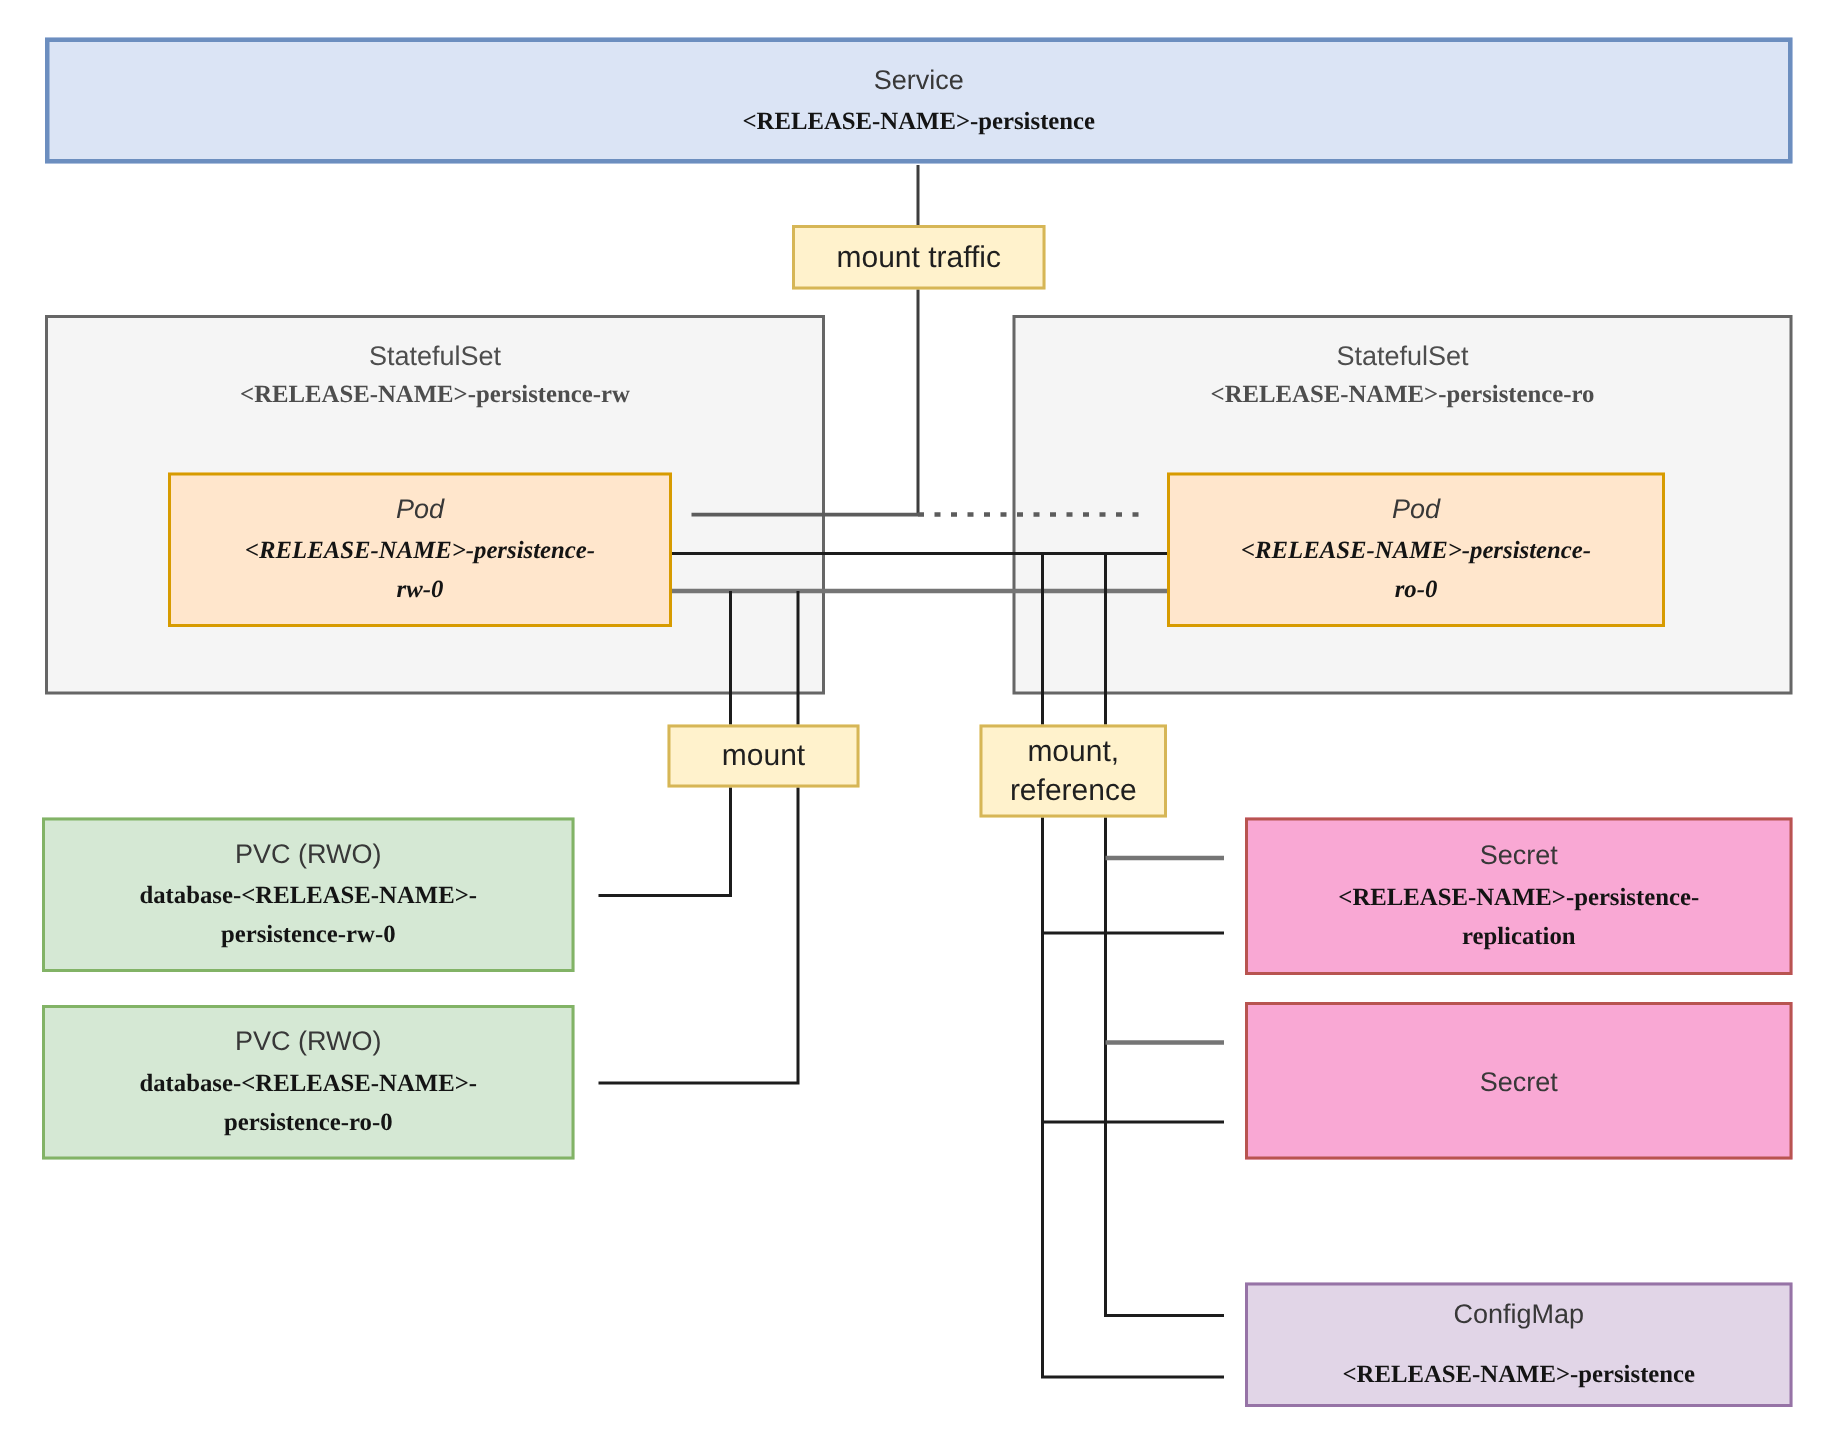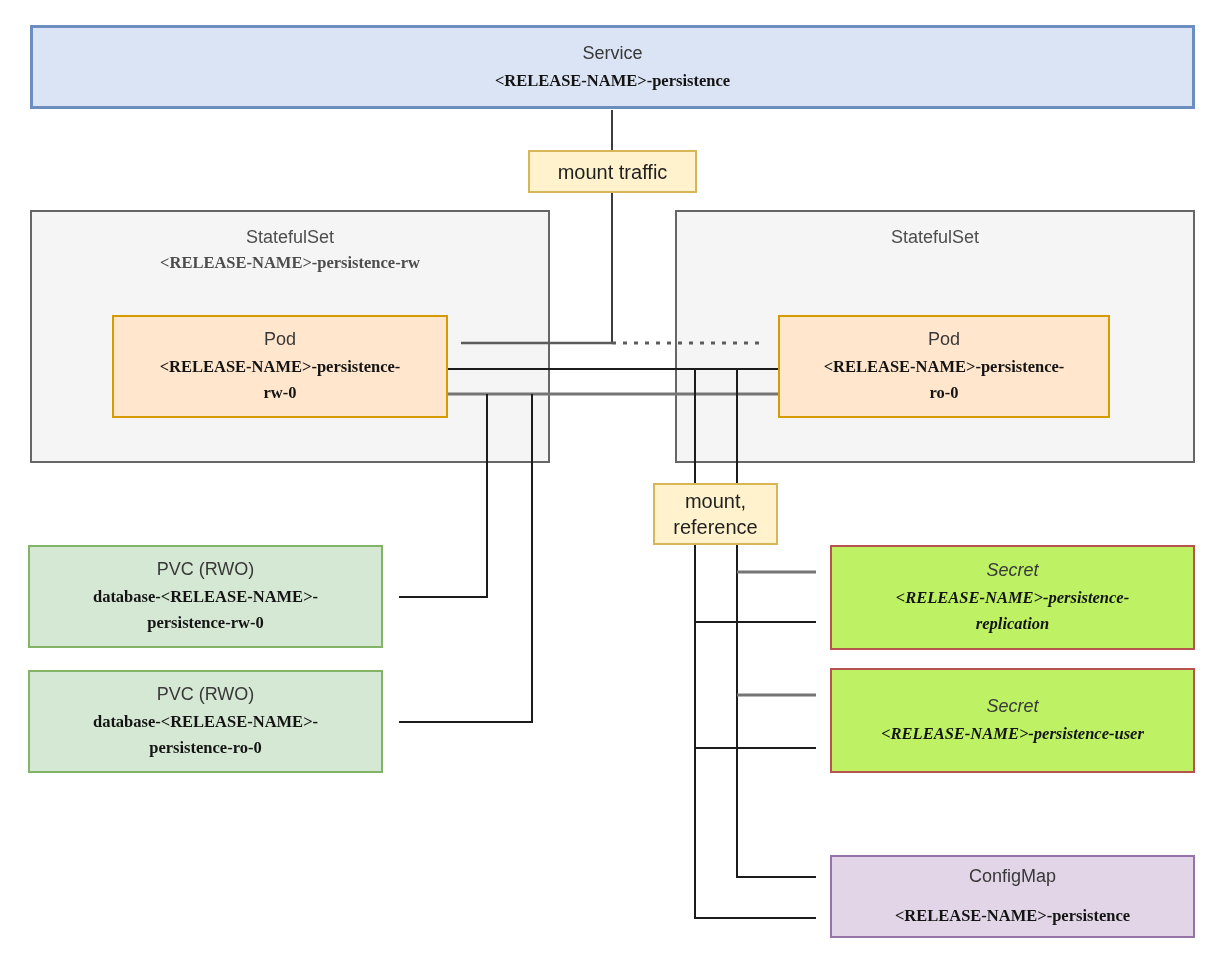--- a/index.html
+++ b/index.html
@@ -33,23 +33,23 @@
   
   .ss{
     z-index:1;
     justify-content:flex-start;
     padding-top:13px;
     background:#f5f5f5;border:2px solid #666666;
   }
   .ss .t{color:#4d4d4d;}
   .ss .s{color:#4d4d4d;margin-top:1px;}
   .service{background:#dbe4f5;border:3px solid #6c8ebf;}
-  .pod{background:#ffe6cc;border:2px solid #d79b00;}
+  .pod{background:#ffe6cc;border:2px solid #d79b00;font-style:italic;}
   .pvc{background:#d5e8d4;border:2px solid #82b366;}
-  .secret{background:#bef264;border:2px solid #b85450;font-style:italic;}
+  .secret{background:#f9a8d4;border:2px solid #b85450;}
   .configmap{background:#e1d5e7;border:2px solid #9673a6;gap:12px;}
   .edge-label{
     position:absolute;z-index:4;
     box-sizing:border-box;
     display:flex;align-items:center;justify-content:center;
     text-align:center;
     background:#fff2cc;border:2px solid #d6b656;
     font-family:"Liberation Sans",sans-serif;
     font-size:20px;line-height:26px;color:#1f1f1f;
     white-space:pre-line;
@@ -63,20 +63,21 @@
 <body>
 
 <div class="canvas">
 
   <div class="node ss" style="left:30px;top:210px;width:520px;height:253px;">
     <span class="t">StatefulSet</span>
     <span class="s">&lt;RELEASE-NAME&gt;-persistence-rw</span>
   </div>
   <div class="node ss" style="left:675px;top:210px;width:520px;height:253px;">
     <span class="t">StatefulSet</span>
+    <span class="s">&lt;RELEASE-NAME&gt;-persistence-ro</span>
   </div>
 
   <svg class="wires" width="1224" height="960" viewBox="0 0 1224 960">
     <defs>
       <marker id="ah" markerUnits="userSpaceOnUse" markerWidth="16" markerHeight="14" viewBox="-1 -6 15 12" refX="0" refY="0" orient="auto">
         <path d="M0,-5.5 L13,0 L0,5.5 Z" fill="#111111" stroke="none"></path>
       </marker>
     </defs>
 
     <path d="M612,110 V343" stroke="#3d3d3d" stroke-width="2"></path>
@@ -128,25 +129,25 @@
 persistence-ro-0</span>
   </div>
 
   <div class="node secret" style="left:830px;top:545px;width:365px;height:105px;">
     <span class="t">Secret</span>
     <span class="s">&lt;RELEASE-NAME&gt;-persistence-
 replication</span>
   </div>
   <div class="node secret" style="left:830px;top:668px;width:365px;height:105px;">
     <span class="t">Secret</span>
-    <span class="s">&lt;RELEASE-NAME&gt;-persistence-user</span>
   </div>
 
   <div class="node configmap" style="left:830px;top:855px;width:365px;height:83px;">
     <span class="t">ConfigMap</span>
     <span class="s">&lt;RELEASE-NAME&gt;-persistence</span>
   </div>
 
   <div class="edge-label" style="left:528px;top:150px;width:169px;height:43px;">mount traffic</div>
+  <div class="edge-label" style="left:445px;top:483px;width:128px;height:42px;">mount</div>
   <div class="edge-label" style="left:653px;top:483px;width:125px;height:62px;text-align:center;">mount,
 reference</div>
 
 </div>
 
 </body></html>

